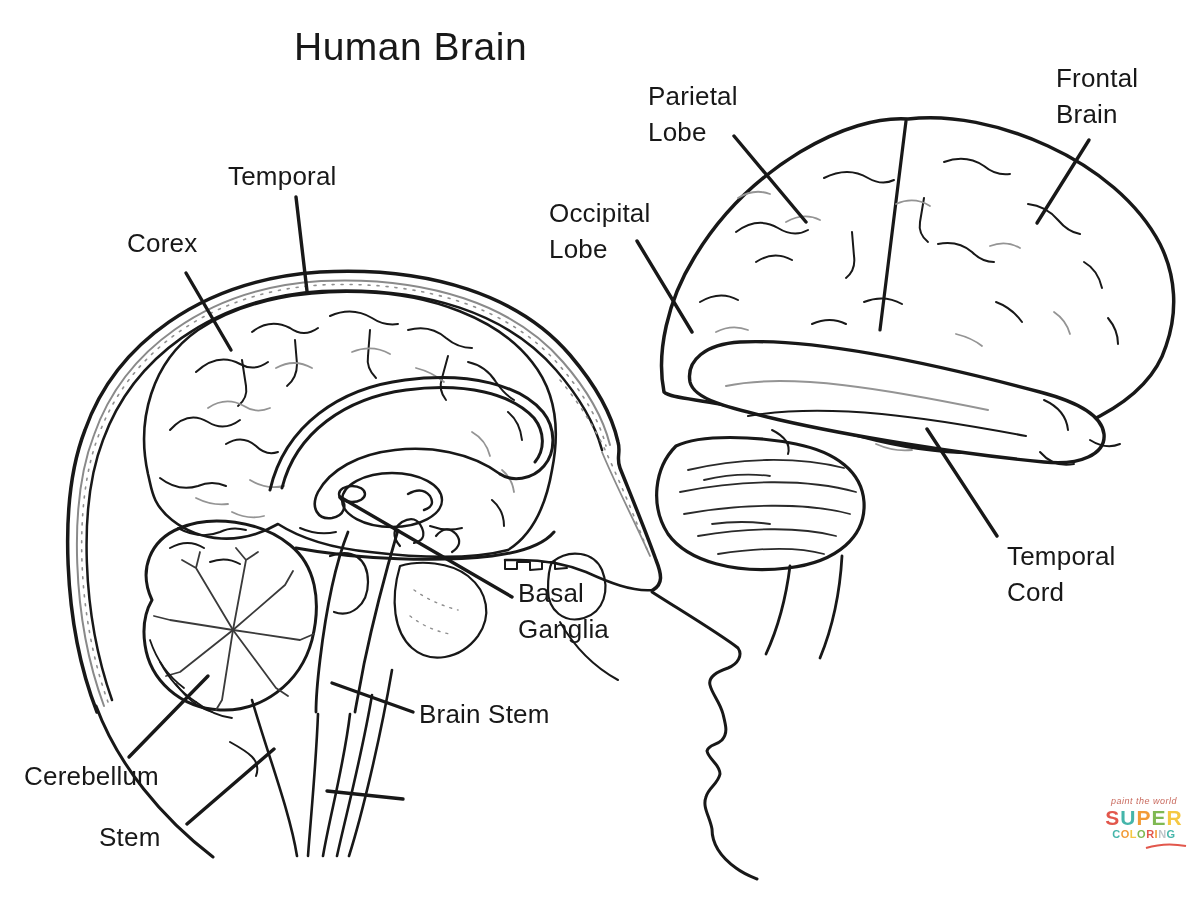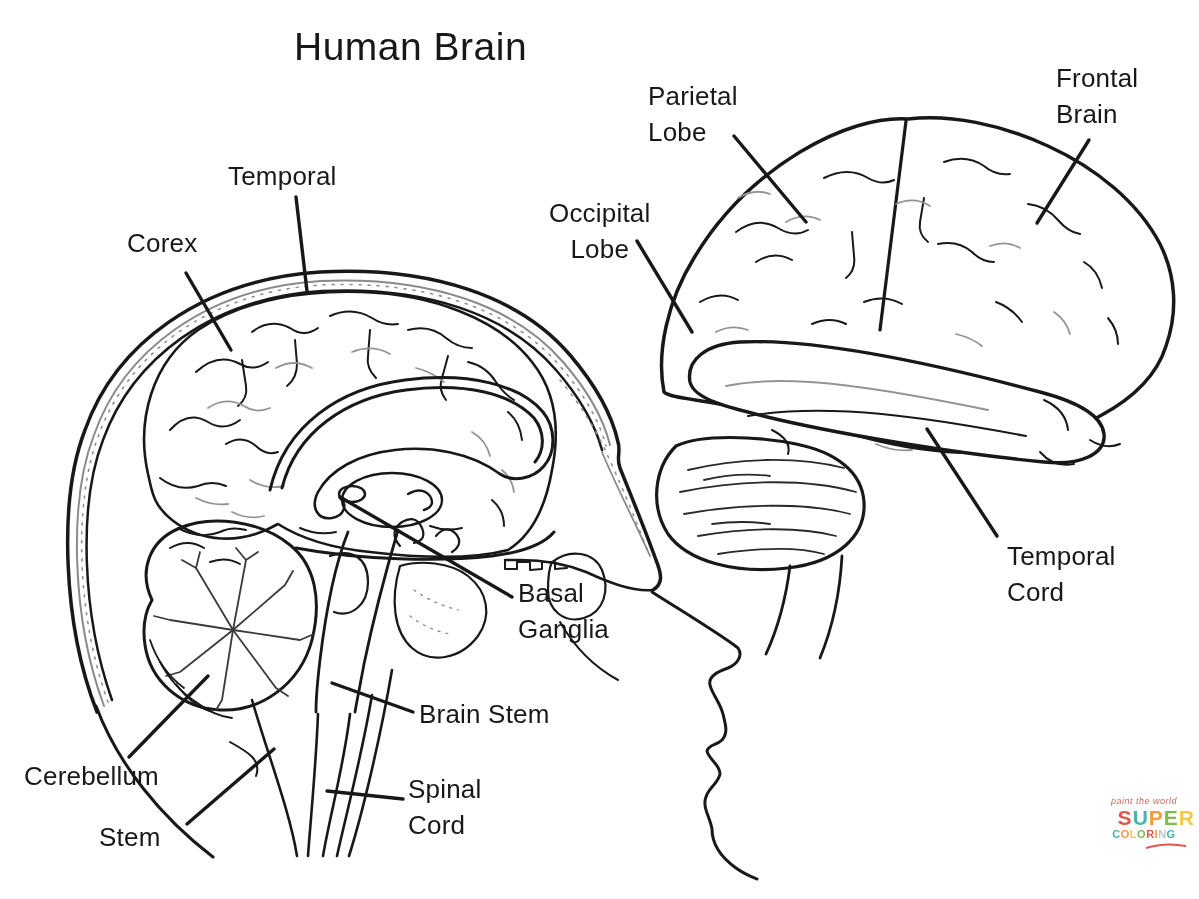--- a/index.html
+++ b/index.html
@@ -12,21 +12,21 @@
     position:absolute;left:294px;top:26px;font-size:39px;line-height:1.1;
     color:#181818;letter-spacing:0.5px;
   }
   .lbl{
     position:absolute;font-size:26px;line-height:1.38;color:#181818;
     white-space:pre-line;letter-spacing:0.2px;
   }
   .logo{position:absolute;left:1093px;top:797px;width:102px;text-align:center;line-height:1;}
   .logo-tagline{font-size:9px;font-style:italic;letter-spacing:0.5px;margin-bottom:1px;}
   .logo-word{font-weight:bold;}
-  .logo-word.top{font-size:21px;letter-spacing:1px;text-align:right;}
+  .logo-word.top{font-size:21px;letter-spacing:1px;}
   .logo-word.bottom{font-size:11px;letter-spacing:0.5px;margin-top:1px;position:relative;}
   .logo-swoosh{position:absolute;left:52px;top:13px;}
 </style>
 </head>
 <body>
 
 <div class="canvas">
 
   <svg class="art" width="1199" height="899" viewBox="0 0 1199 899" fill="none" stroke-linecap="round" stroke-linejoin="round">
 
@@ -226,25 +226,23 @@
 
   <div class="title">Human Brain</div>
 
   <div class="lbl" style="left:228px;top:159px;">Temporal</div>
   <div class="lbl" style="left:127px;top:226px;">Corex</div>
   <div class="lbl" style="left:24px;top:759px;">Cerebellum</div>
   <div class="lbl" style="left:99px;top:820px;">Stem</div>
   <div class="lbl" style="left:518px;top:576px;">Basal
 Ganglia</div>
   <div class="lbl" style="left:419px;top:697px;">Brain Stem</div>
-  <div class="lbl" style="left:408px;top:772px;">Spinal
-Cord</div>
   <div class="lbl" style="left:648px;top:79px;">Parietal
 Lobe</div>
-  <div class="lbl" style="left:549px;top:196px;text-align:center;">Occipital
+  <div class="lbl" style="left:549px;top:196px;">Occipital
 Lobe</div>
   <div class="lbl" style="left:1056px;top:61px;">Frontal
 Brain</div>
   <div class="lbl" style="left:1007px;top:539px;">Temporal
 Cord</div>
 
   <div class="logo">
     <div class="logo-tagline" style="color: rgb(201, 106, 94);">paint the world</div>
     <div class="logo-word top"><span style="color: rgb(226, 87, 76);">S</span><span style="color: rgb(69, 181, 170);">U</span><span style="color: rgb(242, 155, 56);">P</span><span style="color: rgb(127, 185, 83);">E</span><span style="color: rgb(245, 200, 67);">R</span></div>
     <div class="logo-word bottom">

